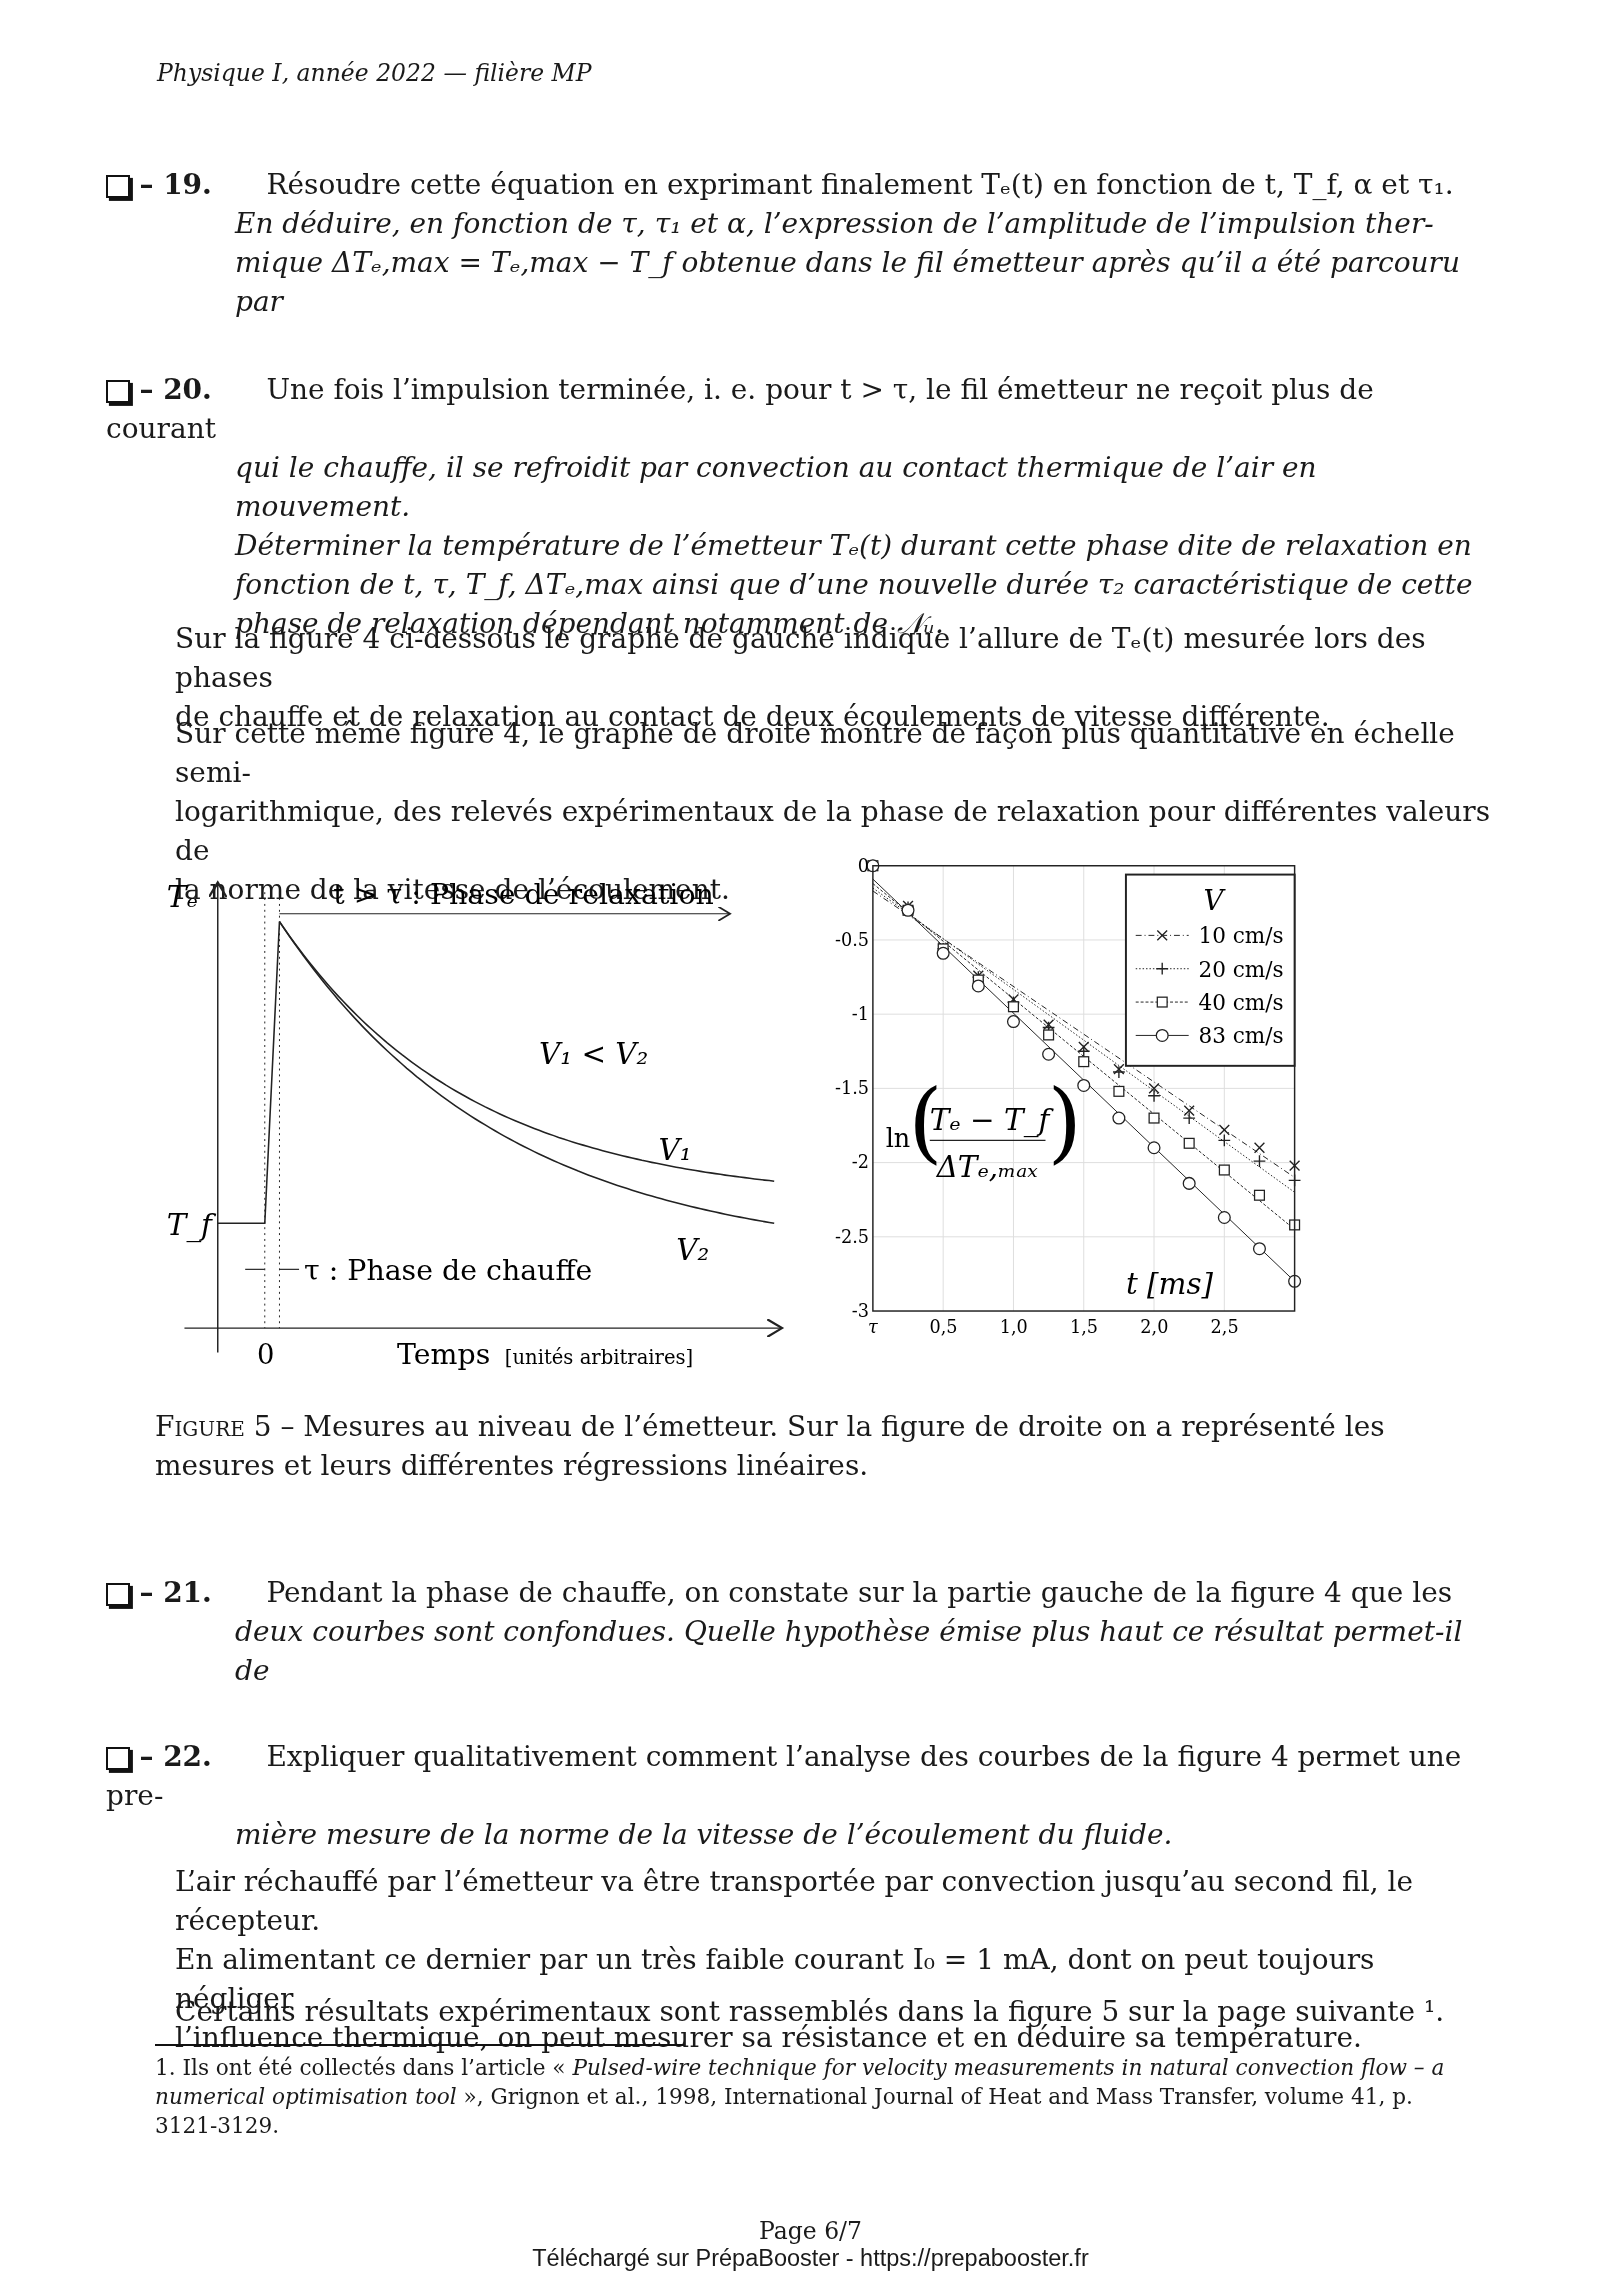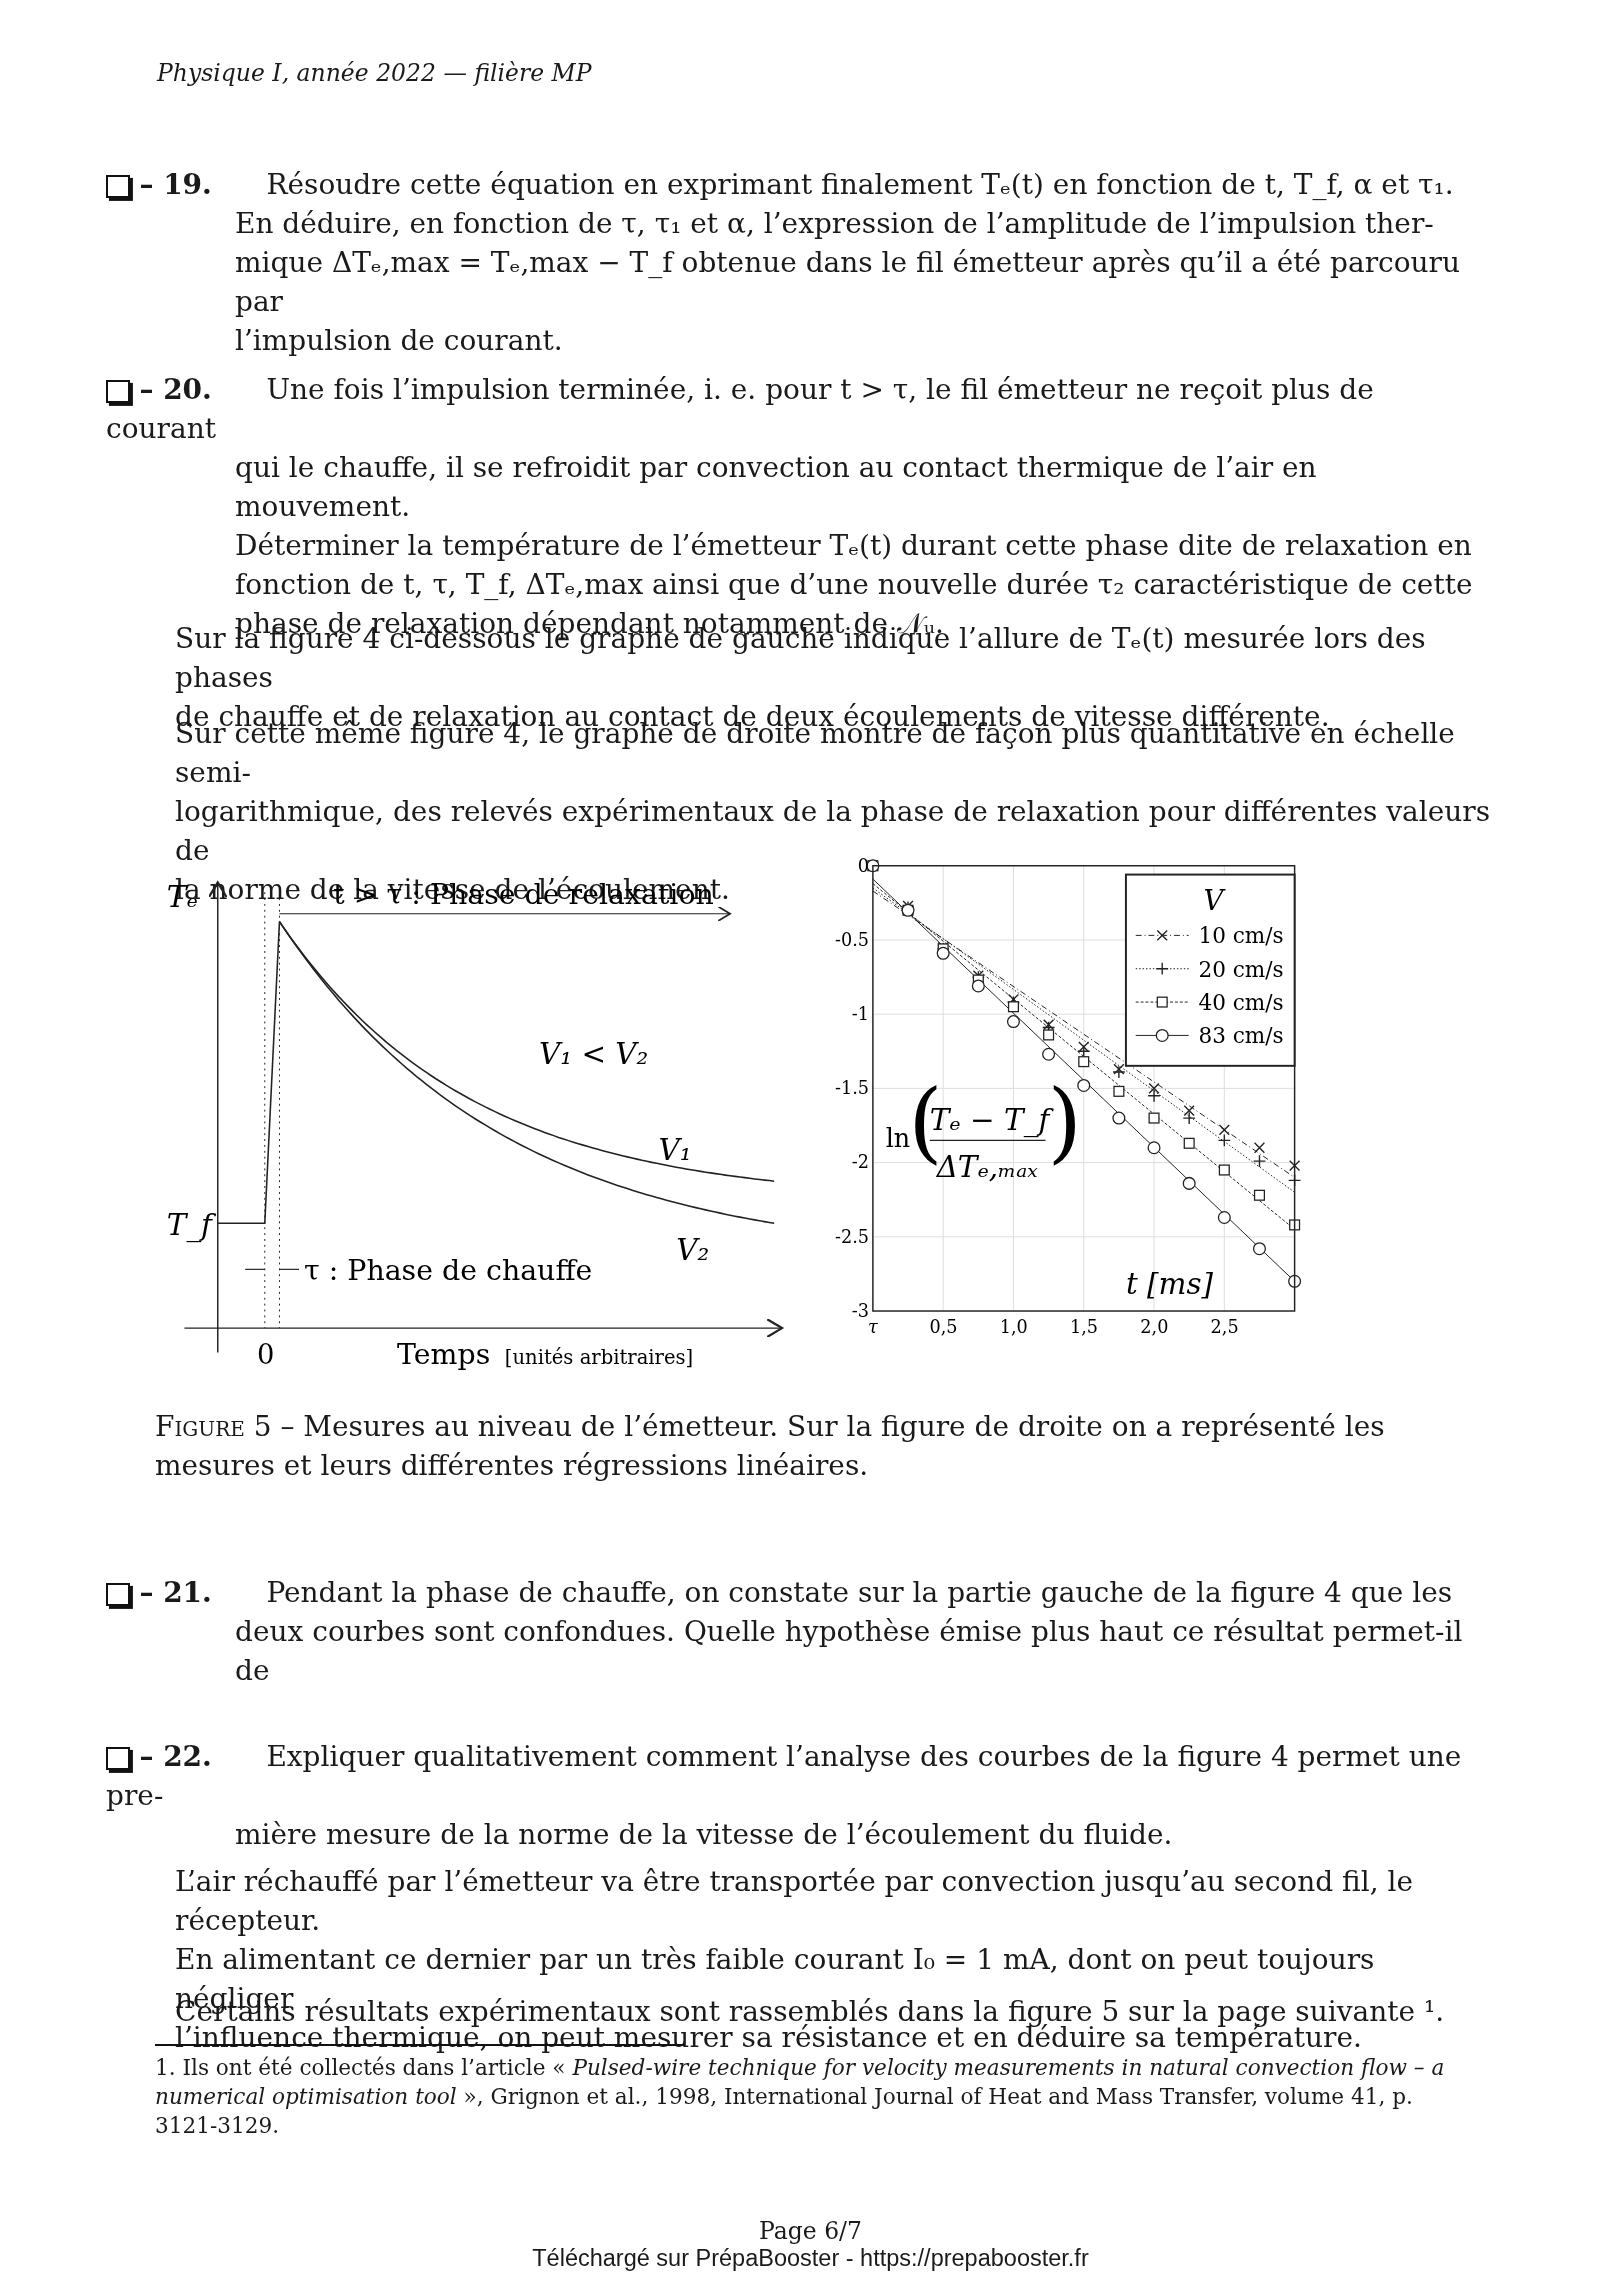--- a/index.html
+++ b/index.html
@@ -1,41 +1,40 @@
 <!DOCTYPE html>
 <html><head>
 <meta charset="utf-8">
 <style>
   html,body{margin:0;padding:0;background:#fff;}
   body{width:1621px;height:2293px;position:relative;font-family:"DejaVu Serif",serif;color:#1a1a1a;overflow:hidden;}
   .header{position:absolute;left:157px;top:59px;font-style:italic;font-size:23.5px;}
   .q{position:absolute;left:106px;width:1372px;font-size:28px;line-height:39px;}
   .q .num{display:inline-block;width:127px;}
   .q .box{display:inline-block;width:19.6px;height:19.6px;border:2px solid #111;box-shadow:2.9px 2.9px 0 #111;margin-right:9.8px;vertical-align:middle;}
-  .q .cont{padding-left:129px;display:block;}
+  .q .cont{padding-left:129px;display:block;font-style:italic;}
   .para{position:absolute;left:155px;width:1323px;font-size:28px;line-height:39px;margin-left:20px;}
   .fig{position:absolute;}
   .caption{position:absolute;left:155px;top:1407px;width:1323px;font-size:28px;line-height:39px;}
   .caption .sc{font-variant:small-caps;}
   .fn-rule{position:absolute;left:155px;top:2044px;width:529px;border-top:2px solid #111;}
   .fn{position:absolute;left:155px;top:2053px;width:1323px;font-size:21.6px;line-height:29px;}
   .footer1{position:absolute;left:0;width:1621px;top:2217px;text-align:center;font-size:23.5px;font-weight:normal;}
   .footer2{position:absolute;left:0;width:1621px;top:2245px;text-align:center;font-size:23.5px;font-family:"Liberation Sans",sans-serif;}
   svg text{font-family:"DejaVu Serif",serif;}
 </style>
 </head>
 <body>
 
 <div class="header">Physique I, année 2022 — filière MP</div>
 
 <div class="q" style="top:165px">
   <span class="box"></span><b class="num">– 19.</b><span>Résoudre cette équation en exprimant finalement Tₑ(t) en fonction de t, T_f, α et τ₁.</span>
   <span class="cont">En déduire, en fonction de τ, τ₁ et α, l’expression de l’amplitude de l’impulsion ther-</span>
   <span class="cont">mique ΔTₑ,max = Tₑ,max − T_f obtenue dans le fil émetteur après qu’il a été parcouru par</span>
-  <span class="cont">l’impulsion de courant.</span>
 </div>
 
 <div class="q" style="top:370px">
   <span class="box"></span><b class="num">– 20.</b><span>Une fois l’impulsion terminée, i. e. pour t &gt; τ, le fil émetteur ne reçoit plus de courant</span>
   <span class="cont">qui le chauffe, il se refroidit par convection au contact thermique de l’air en mouvement.</span>
   <span class="cont">Déterminer la température de l’émetteur Tₑ(t) durant cette phase dite de relaxation en</span>
   <span class="cont">fonction de t, τ, T_f, ΔTₑ,max ainsi que d’une nouvelle durée τ₂ caractéristique de cette</span>
   <span class="cont">phase de relaxation dépendant notamment de 𝒩ᵤ.</span>
 </div>
 

